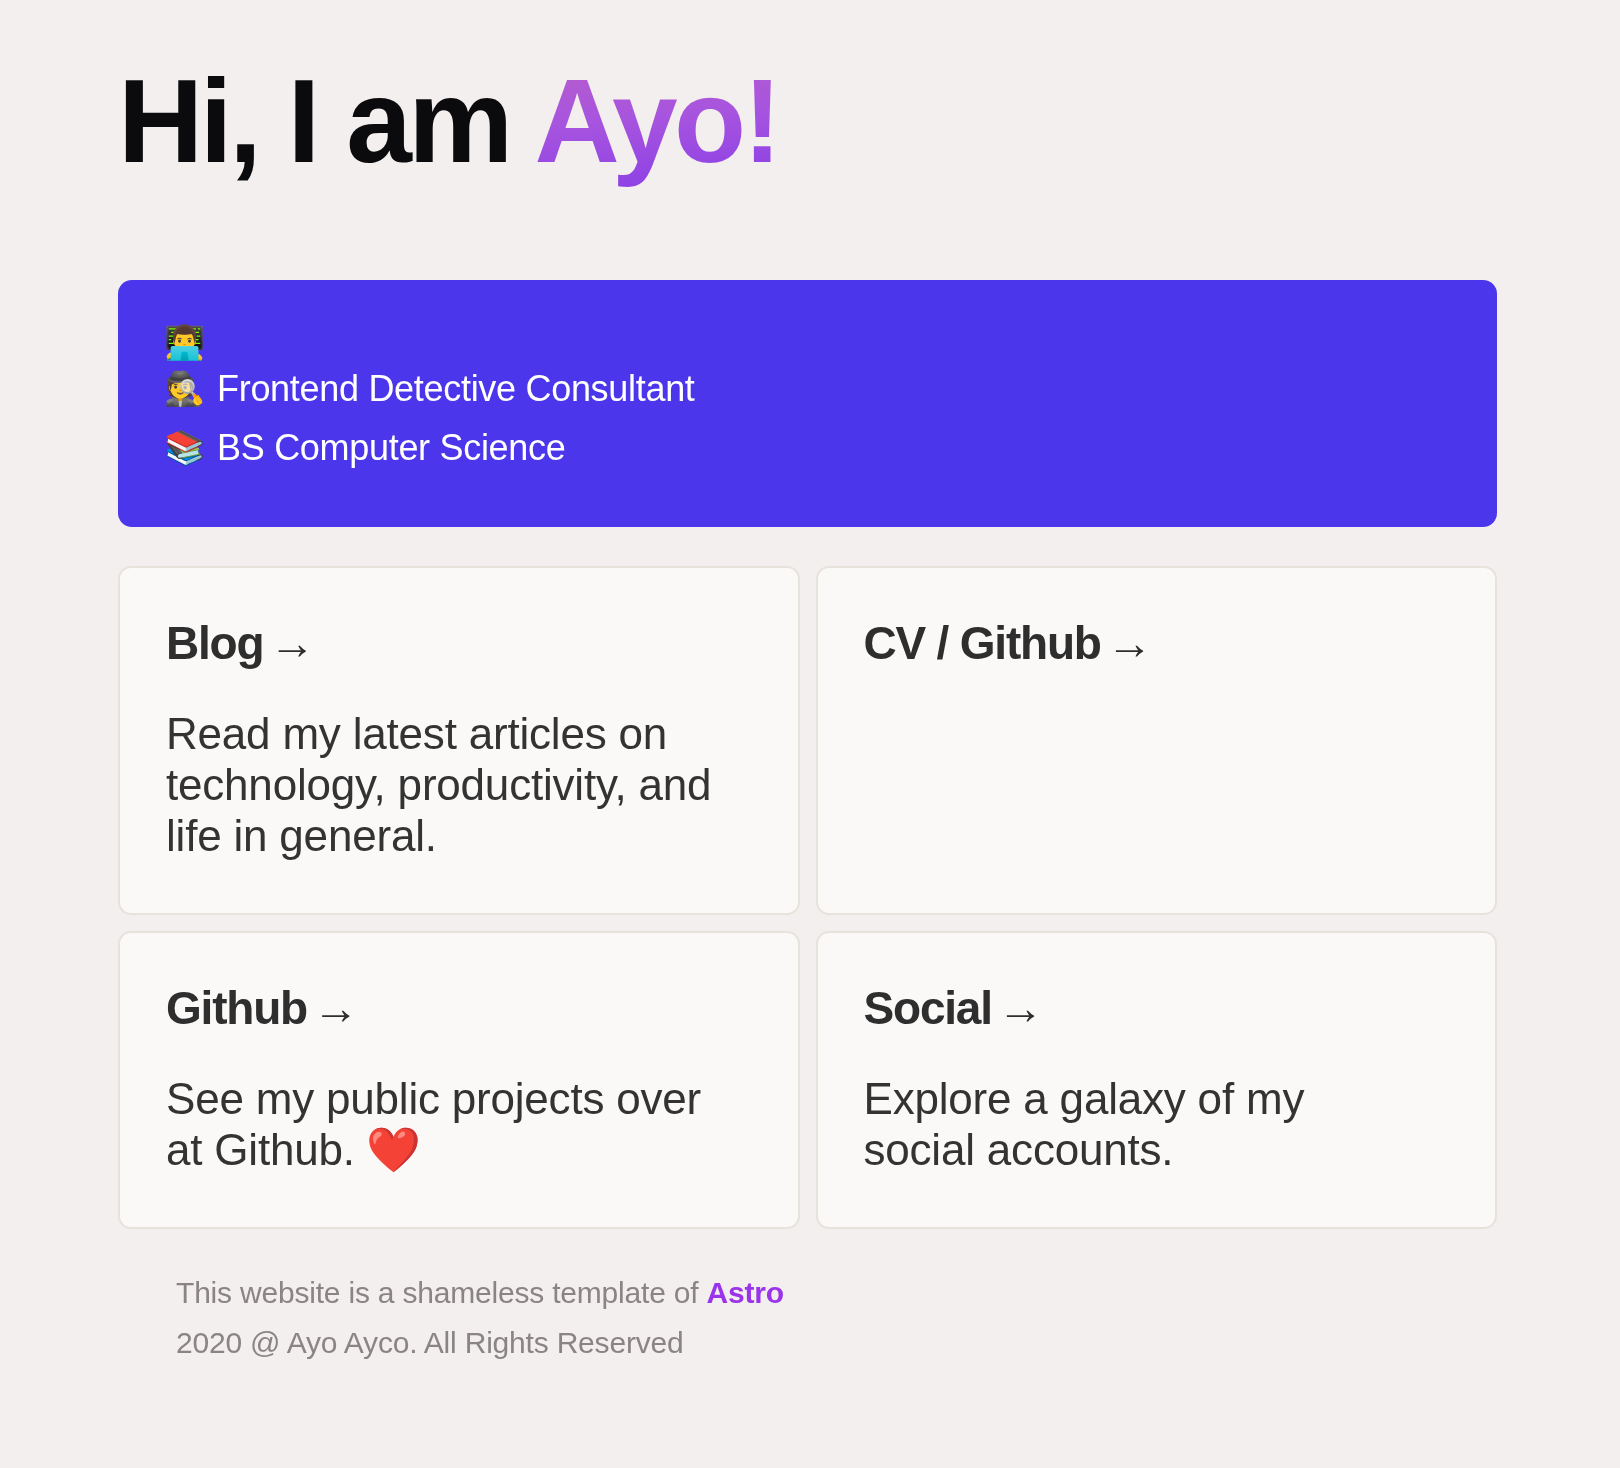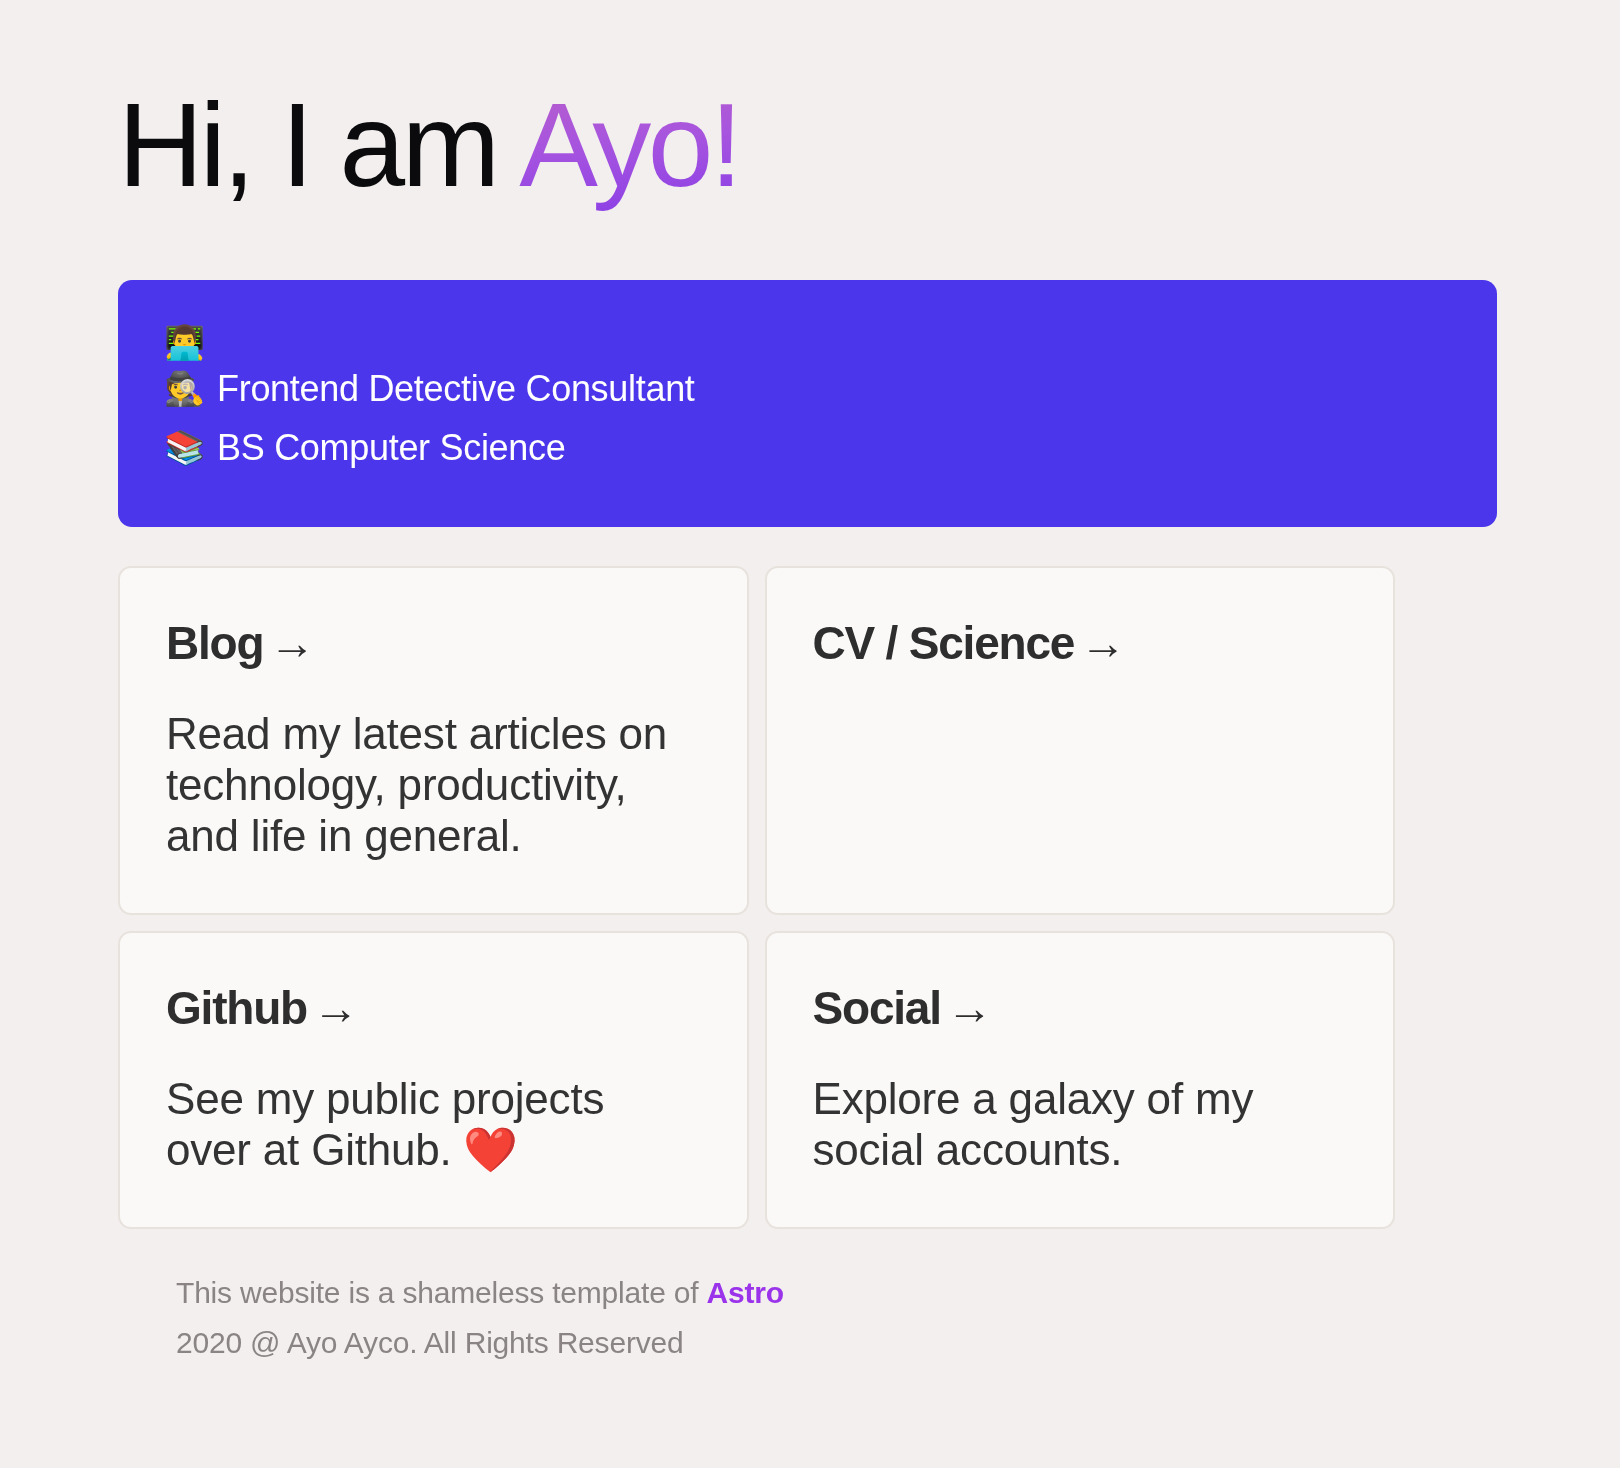--- a/index.html
+++ b/index.html
@@ -24,25 +24,24 @@
   .hero {
     position: absolute;
     left: 118px;
     top: 52px;
     width: 1380px;
   }
 
   .hero-title {
     font-size: 118px;
     line-height: 1.18;
-    font-weight: 400;
+    font-weight: 700;
     letter-spacing: -3.5px;
     color: #0B0B0D;
     white-space: nowrap;
-    margin-top: 24px;
   }
 
   .hero-accent {
     background: linear-gradient(175deg, #B95EC9 0%, #A855DE 45%, #8B3FE6 100%);
     -webkit-background-clip: text;
     background-clip: text;
     -webkit-text-fill-color: transparent;
     color: #9B4BD8;
   }
 
@@ -80,21 +79,21 @@
     display: inline-block;
     text-align: center;
     flex: 0 0 auto;
   }
 
   
   .cards {
     position: absolute;
     left: 118px;
     top: 566px;
-    width: 1277px;
+    width: 1379px;
     display: grid;
     grid-template-columns: 1fr 1fr;
     grid-auto-rows: auto;
     column-gap: 44px;
     row-gap: 38px;
     gap: 16px;
   }
 
   .card {
     background: #FAF9F8;
@@ -179,21 +178,21 @@
   </div>
 
   <div class="cards">
 
     <a class="card">
       <div class="card-title"><span>Blog</span><span class="card-arrow">→</span></div>
       <div class="card-body">Read my latest articles on technology, productivity, and life in general.</div>
     </a>
 
     <a class="card">
-      <div class="card-title"><span>CV / Science</span><span class="card-arrow">→</span></div>
+      <div class="card-title"><span>CV / Github</span><span class="card-arrow">→</span></div>
     </a>
 
     <a class="card short">
       <div class="card-title"><span>Github</span><span class="card-arrow">→</span></div>
       <div class="card-body">See my public projects over at Github. ❤️</div>
     </a>
 
     <a class="card short">
       <div class="card-title"><span>Social</span><span class="card-arrow">→</span></div>
       <div class="card-body">Explore a galaxy of my social accounts.</div>

